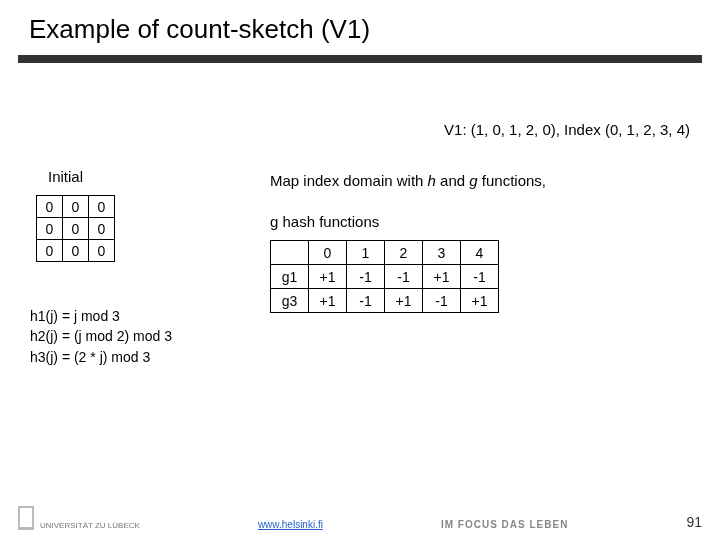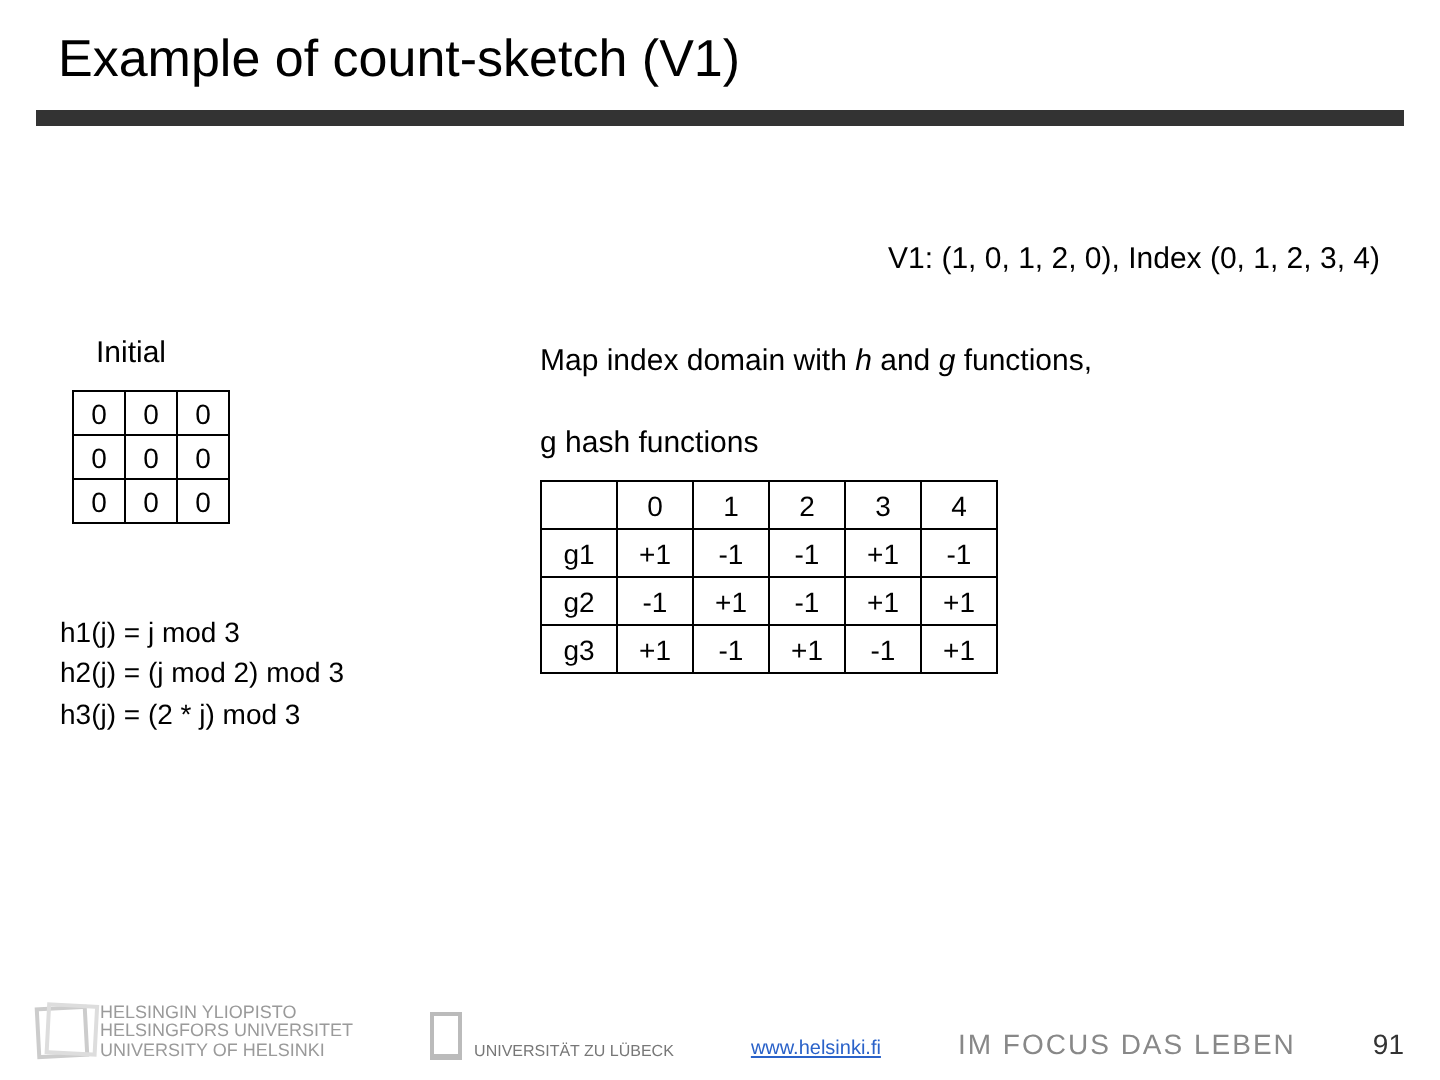--- a/index.html
+++ b/index.html
@@ -142,23 +142,24 @@
     border:2px solid #bbb;
     border-bottom:3px solid #bbb;
     position:relative;
   }
   .link {
     font-size:10px;
     color:#2a62c9;
     text-decoration:underline;
   }
   .tagline {
-    font-size:14px;
+    font-size:10px;
     letter-spacing:1px;
     color:#888;
+    font-weight:bold;
   }
   .page-num {
     font-size:14px;
     color:#333;
   }
   .right-block{
     flex:1;
   }
 </style>
 </head>
@@ -221,50 +222,34 @@
         </tr>
         <tr>
           <td>g1</td>
           <td>+1</td>
           <td>-1</td>
           <td>-1</td>
           <td>+1</td>
           <td>-1</td>
         </tr>
         <tr>
-          <td>g2</td>
-          <td>-1</td>
-          <td>+1</td>
-          <td>-1</td>
-          <td>+1</td>
-          <td>+1</td>
-        </tr>
-        <tr>
           <td>g3</td>
           <td>+1</td>
           <td>-1</td>
           <td>+1</td>
           <td>-1</td>
           <td>+1</td>
         </tr>
       </tbody>
         </table>
     </div>
   </div>
 </div>
 
 <div class="footer">
-  <div class="logo-left">
-    <span class="cube"></span>
-    <span>
-      <div>HELSINGIN YLIOPISTO</div>
-      <div>HELSINGFORS UNIVERSITET</div>
-      <div>UNIVERSITY OF HELSINKI</div>
-    </span>
-  </div>
   <div class="logo-center">
     <span class="tower"></span>
     <span>UNIVERSITÄT ZU LÜBECK</span>
   </div>
   <div class="link">www.helsinki.fi</div>
   <div class="tagline">IM FOCUS DAS LEBEN</div>
   <div class="page-num">91</div>
 </div>
 
 </body></html>

